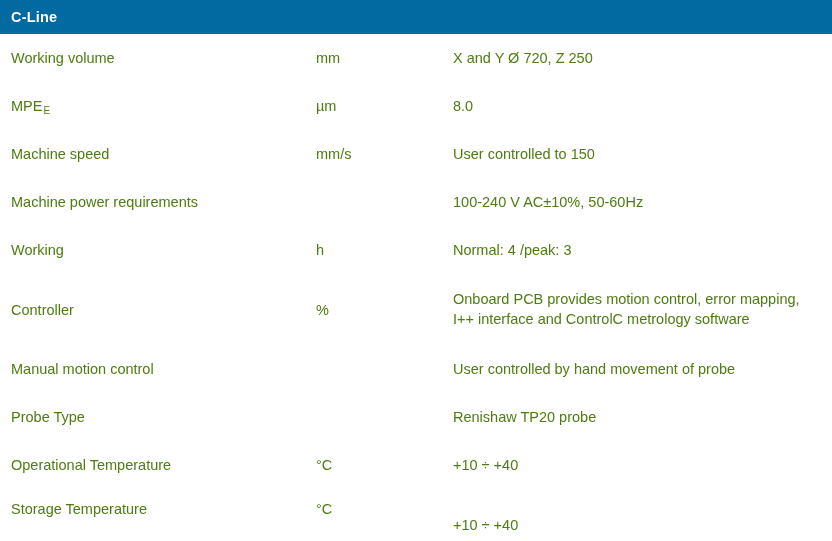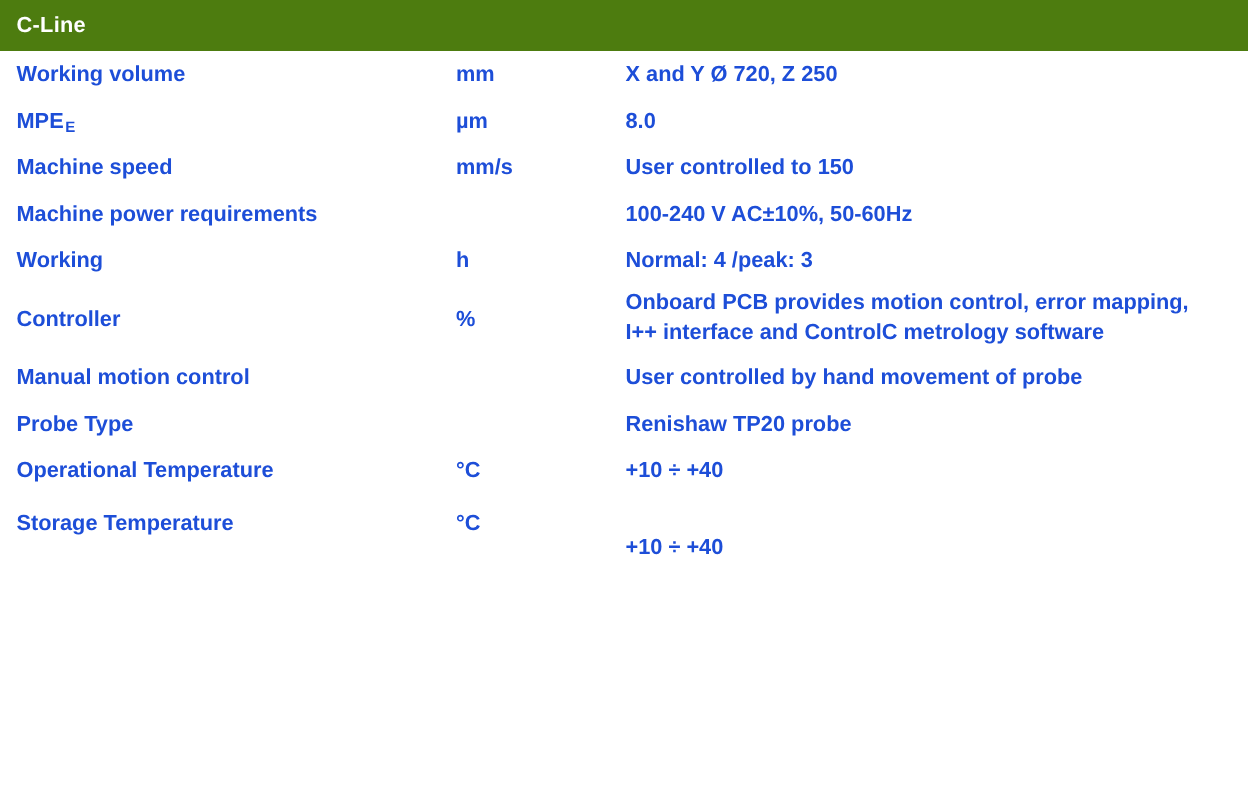--- a/index.html
+++ b/index.html
@@ -13,41 +13,40 @@
     font-family: "Liberation Sans", sans-serif;
     color: #231f20;
     overflow: hidden;
   }
   .spec-sheet {
     width: 832px;
     height: 541px;
     position: relative;
   }
   .spec-header {
-    background: #4d7c0f;
+    background: #0369a1;
     color: #ffffff;
     font-size: 14.5px;
     font-weight: bold;
     padding: 7px 0 7px 11px;
     letter-spacing: 0.2px;
     height: 20px;
     box-sizing: content-box;
     line-height: 20px;
   }
   table.spec-table {
     width: 832px;
     border-collapse: collapse;
     table-layout: fixed;
   }
   table.spec-table td {
     vertical-align: middle;
     font-size: 14.5px;
-    color: #1d4ed8;
-    padding: 4px;
-    font-weight: bold;
+    color: #4d7c0f;
+    padding: 16px;
   }
   .col-label {
     width: 300px;
     padding-left: 11px !important;
     box-sizing: border-box;
   }
   .col-unit {
     width: 105px;
   }
   .col-value {

